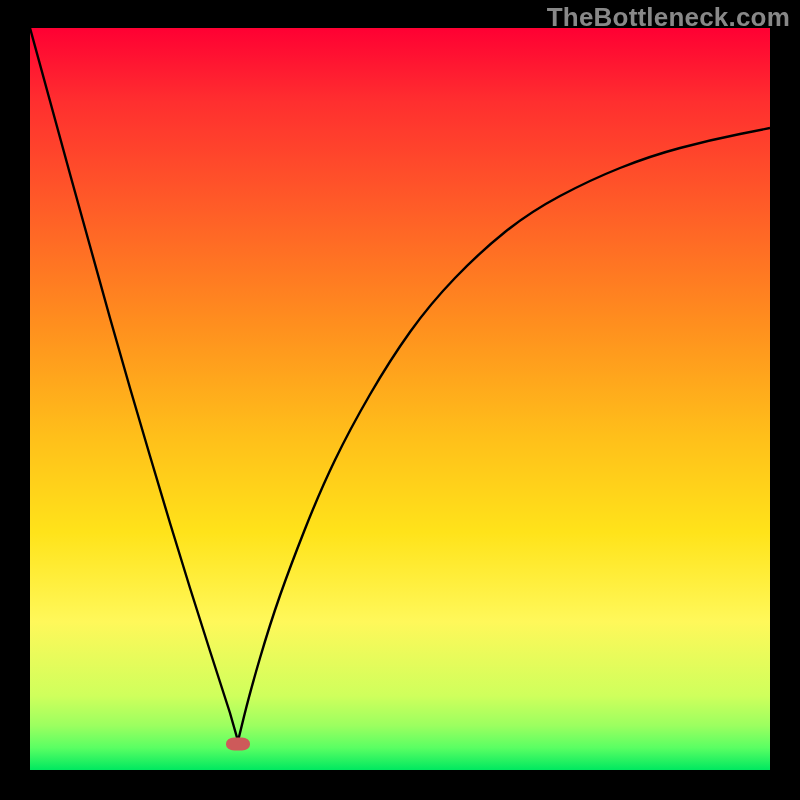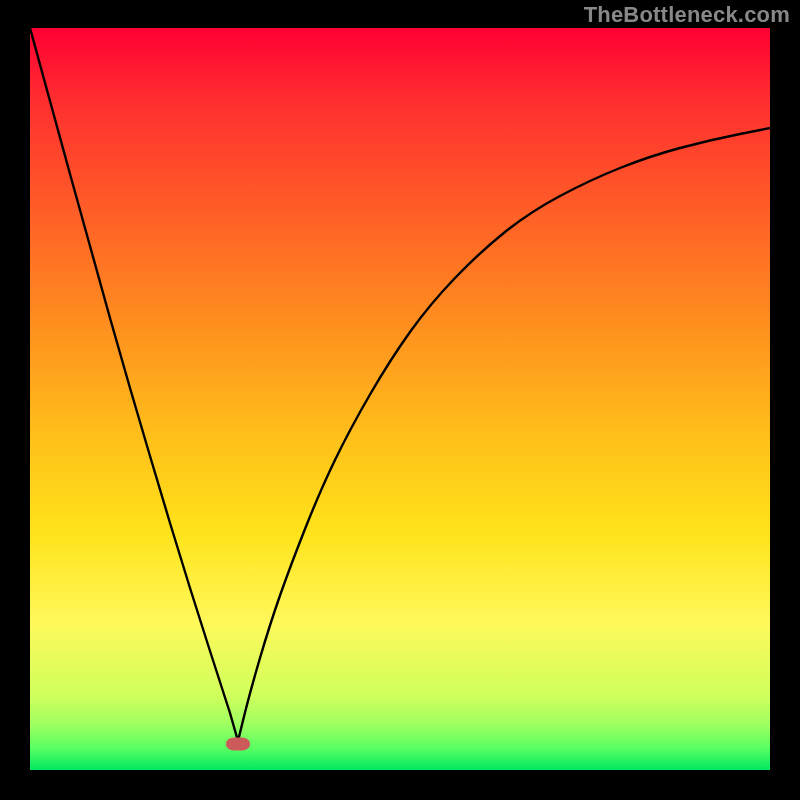--- a/index.html
+++ b/index.html
@@ -32,21 +32,21 @@
       #5aff63 97%,
       #00e860 100%);
     overflow: hidden;
   }
 
   .watermark {
     position: absolute;
     top: 2px;
     right: 10px;
     color: #888;
-    font-size: 22px;
+    font-size: 26px;
     font-weight: 600;
     letter-spacing: 0.2px;
   }
 
   svg.curve {
     position: absolute;
     top: 0; left: 0;
     width: 740px;
     height: 742px;
   }

